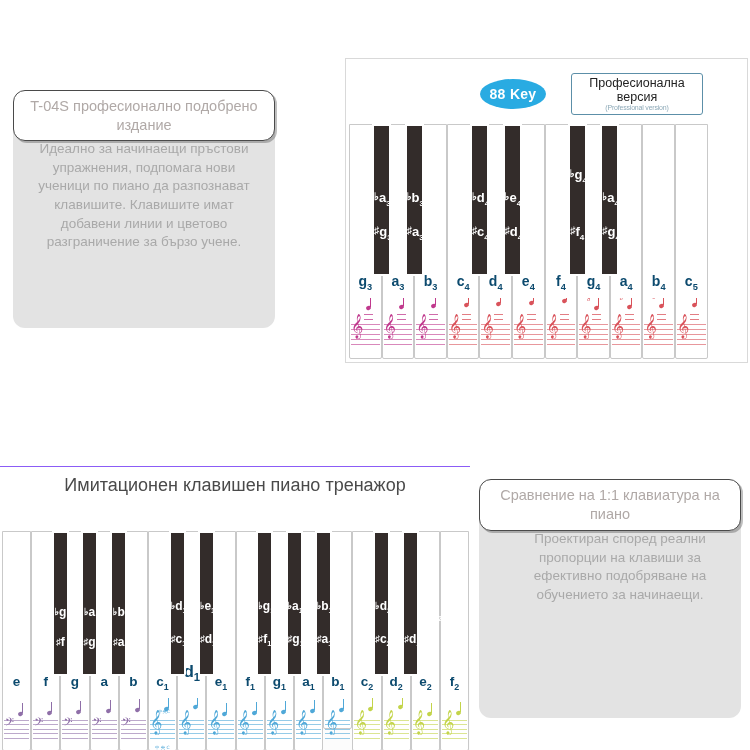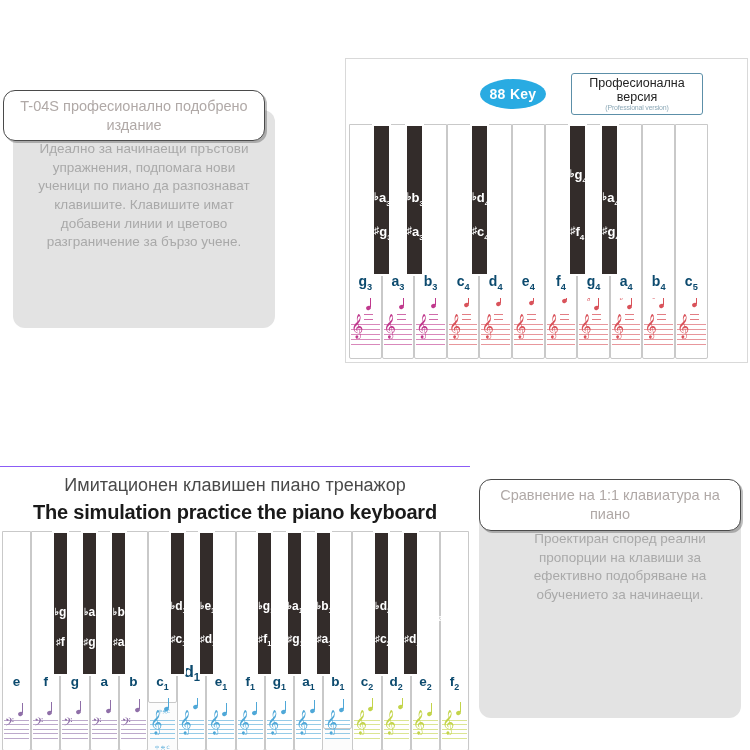--- a/index.html
+++ b/index.html
@@ -167,21 +167,21 @@
   }
 </style>
 </head>
 <body>
 
 <div id="page">
 
   <div class="body-card" style="left:13px; top:110px; width:262px; height:218px;">
     <span>Идеално за начинаещи пръстови упражнения, подпомага нови ученици по пиано да разпознават клавишите. Клавишите имат добавени линии и цветово разграничение за бързо учене.</span>
   </div>
-  <div class="title-card" style="left:3px; top:90px; width:262px; height:51px;">
+  <div class="title-card" style="left:13px; top:90px; width:262px; height:51px;">
     <span>T-04S професионално подобрено издание</span>
   </div>
 
   <div id="top-panel">
     <div id="badge-row">
       <div class="key-badge">88 Key</div>
       <div class="version-box">
         <div class="bg-line">Професионална версия</div>
         <div class="en-line">(Professional version)</div>
       </div>
@@ -362,34 +362,37 @@
           <div class="sharp"><span class="acc">♯</span>g<sub>3</sub></div>
         </div>
         <div class="bkey" style="left: 55.7px; width: 19px; height: 152px; font-size: 13px; padding-bottom: 32px;">
           <div class="flat" style="margin-bottom: 17px;"><span class="acc">♭</span>b<sub>3</sub></div>
           <div class="sharp"><span class="acc">♯</span>a<sub>3</sub></div>
         </div>
         <div class="bkey" style="left: 120.9px; width: 19px; height: 152px; font-size: 13px; padding-bottom: 32px;">
           <div class="flat" style="margin-bottom: 17px;"><span class="acc">♭</span>d<sub>4</sub></div>
           <div class="sharp"><span class="acc">♯</span>c<sub>4</sub></div>
         </div>
+        <div class="bkey" style="left: 153.5px; width: 19px; height: 152px; font-size: 13px; padding-bottom: 32px;">
+          <div class="flat" style="margin-bottom: 17px;"><span class="acc">♭</span>e<sub>4</sub></div>
+          <div class="sharp"><span class="acc">♯</span>d<sub>4</sub></div>
+        </div>
         <div class="bkey" style="left: 218.7px; width: 19px; height: 152px; font-size: 13px; padding-bottom: 32px; gap: 23px;">
           <div class="flat" style="margin-bottom: 17px;"><span class="acc">♭</span>g<sub>4</sub></div>
           <div class="sharp"><span class="acc">♯</span>f<sub>4</sub></div>
         </div>
         <div class="bkey" style="left: 251.3px; width: 19px; height: 152px; font-size: 13px; padding-bottom: 32px;">
           <div class="flat" style="margin-bottom: 17px;"><span class="acc">♭</span>a<sub>4</sub></div>
           <div class="sharp"><span class="acc">♯</span>g<sub>4</sub></div>
         </div>
       </div>
   </div>
 
   <div id="bottom-panel">
     <div id="bp-title-bg">Имитационен клавишен пиано тренажор</div>
-    <div id="bp-title-en">The simulation practice the piano keyboard</div>
     <div id="bottom-strip-bg"></div>
     <div class="keyboard" id="kb-bottom" style="left: 2px; top: 64px; width: 467.2px; height: 220px;">
         <div class="wkey" style="left: 0px; width: 29.2px; height: 220px;">
           <div class="wlabel" style="top: 142px; font-size: 13.5px;">e</div>
           <div class="staff" style="left: 0px; top: 166px; width: 27.2px; height: 54px;">
             <div class="ln" style="top: 22px; background: rgb(143, 111, 168); opacity: 0.6;"></div>
             <div class="ln" style="top: 26.4px; background: rgb(143, 111, 168); opacity: 0.6;"></div>
             <div class="ln" style="top: 30.8px; background: rgb(143, 111, 168); opacity: 0.6;"></div>
             <div class="ln" style="top: 35.2px; background: rgb(143, 111, 168); opacity: 0.6;"></div>
             <div class="ln" style="top: 39.6px; background: rgb(143, 111, 168); opacity: 0.6;"></div>
@@ -443,21 +446,21 @@
             <div class="ln" style="top: 22px; background: rgb(143, 111, 168); opacity: 0.6;"></div>
             <div class="ln" style="top: 26.4px; background: rgb(143, 111, 168); opacity: 0.6;"></div>
             <div class="ln" style="top: 30.8px; background: rgb(143, 111, 168); opacity: 0.6;"></div>
             <div class="ln" style="top: 35.2px; background: rgb(143, 111, 168); opacity: 0.6;"></div>
             <div class="ln" style="top: 39.6px; background: rgb(143, 111, 168); opacity: 0.6;"></div>
             <div class="clef bass" style="color: rgb(143, 111, 168); left: 2px; top: 18px;">𝄢</div>
             <div class="note" style="left: 15px; top: 9.6px; background: rgb(143, 111, 168);"></div>
             <div class="stem" style="left: 19px; top: 0.6px; height: 10px; background: rgb(143, 111, 168);"></div>
           </div>
         </div>
-        <div class="wkey" style="left: 146px; width: 29.2px; height: 172px;">
+        <div class="wkey" style="left: 146px; width: 29.2px; height: 220px;">
           <div class="wlabel" style="top: 142px; font-size: 13.5px;">c<sub>1</sub></div>
           <div class="staff" style="left: 0px; top: 166px; width: 27.2px; height: 54px;">
             <div class="ln" style="top: 22px; background: rgb(79, 168, 216); opacity: 0.6;"></div>
             <div class="ln" style="top: 26.4px; background: rgb(79, 168, 216); opacity: 0.6;"></div>
             <div class="ln" style="top: 30.8px; background: rgb(79, 168, 216); opacity: 0.6;"></div>
             <div class="ln" style="top: 35.2px; background: rgb(79, 168, 216); opacity: 0.6;"></div>
             <div class="ln" style="top: 39.6px; background: rgb(79, 168, 216); opacity: 0.6;"></div>
             <div class="clef" style="color: rgb(79, 168, 216); left: 1px; top: 14px;">𝄞</div>
             <div class="note" style="left: 15px; top: 8.5px; background: rgb(79, 168, 216);"></div>
             <div class="stem" style="left: 19px; top: -0.5px; height: 10px; background: rgb(79, 168, 216);"></div>

